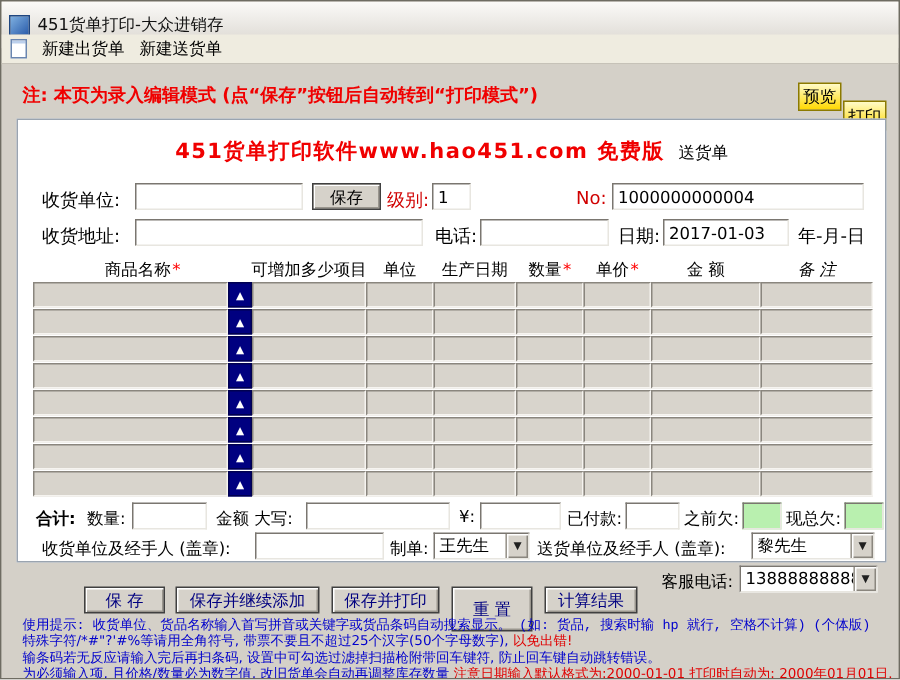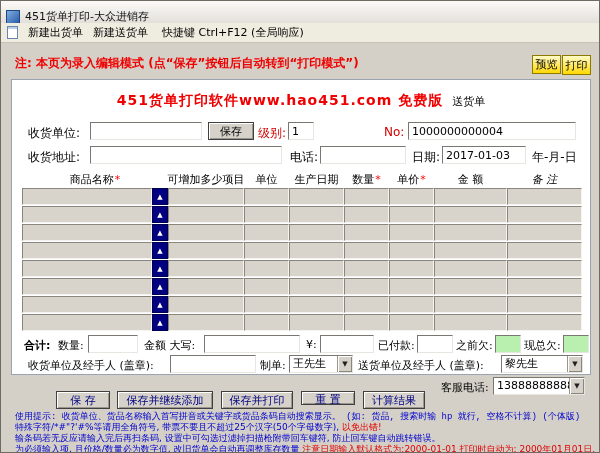--- a/index.html
+++ b/index.html
@@ -69,28 +69,27 @@
 
   <div class="titlebar">
     <span class="app-icon"></span>
     <span class="title-text">451货单打印-大众进销存</span>
   </div>
 
   <div class="menubar">
     <span class="doc-icon"></span>
     <span class="menu-item">新建出货单</span>
     <span class="menu-item">新建送货单</span>
-    <span class="menu-hotkey">快捷键 Ctrl+F12 (全局响应)</span>
   </div>
 
   <div class="content">
 
     <div class="note">注: 本页为录入编辑模式 (点“保存”按钮后自动转到“打印模式”)</div>
     <button class="btn-yellow" style="left:531px;top:12px;width:29px;height:19px;">预览</button>
-    <button class="btn-yellow" style="left:561px;top:12px;width:29px;height:20px;">打印</button>
+    <button class="btn-yellow" style="left:561px;top:24px;width:29px;height:20px;">打印</button>
 
     <div class="panel">
 
       <div class="doc-title">
         <span class="doc-title-main">451货单打印软件www.hao451.com 免费版</span>
         <span class="doc-title-sub">送货单</span>
       </div>
 
       <span class="lbl" style="left:16px;top:45px;">收货单位:</span>
       <input class="tb" style="left: 78px; top: 42px; width: 112px;" value="">
@@ -258,21 +257,21 @@
 
     <span class="lbl small" style="left:440px;top:337px;">客服电话:</span>
     <div class="combo" style="left:492px;top:334px;width:92px;">
       <span class="combo-text">13888888888</span>
       <span class="combo-arrow">▼</span>
     </div>
 
     <button class="btn" style="left:55px;top:348px;width:54px;height:18px;">保 存</button>
     <button class="btn" style="left:116px;top:348px;width:96px;height:18px;">保存并继续添加</button>
     <button class="btn" style="left:220px;top:348px;width:72px;height:18px;">保存并打印</button>
-    <button class="btn" style="left:300px;top:348px;width:54px;height:14px;">重 置</button>
+    <button class="btn" style="left:300px;top:348px;width:54px;height:30px;">重 置</button>
     <button class="btn" style="left:362px;top:348px;width:62px;height:18px;">计算结果</button>
 
     <div class="help-line" style="top:367px;font-family:Liberation Mono, monospace;">
       <span>使用提示: 收货单位、货品名称输入首写拼音或关键字或货品条码自动搜索显示。 (如: 货品, 搜索时输 hp 就行, 空格不计算) (个体版)</span>
     </div>
     <div class="help-line" style="top:378px;">
       <span>特殊字符/*#"?'#%等请用全角符号, 带票不要且不超过25个汉字(50个字母数字), </span><span class="red">以免出错!</span>
     </div>
     <div class="help-line" style="top:389px;">
       <span>输条码若无反应请输入完后再扫条码, 设置中可勾选过滤掉扫描枪附带回车键符, 防止回车键自动跳转错误。</span>

